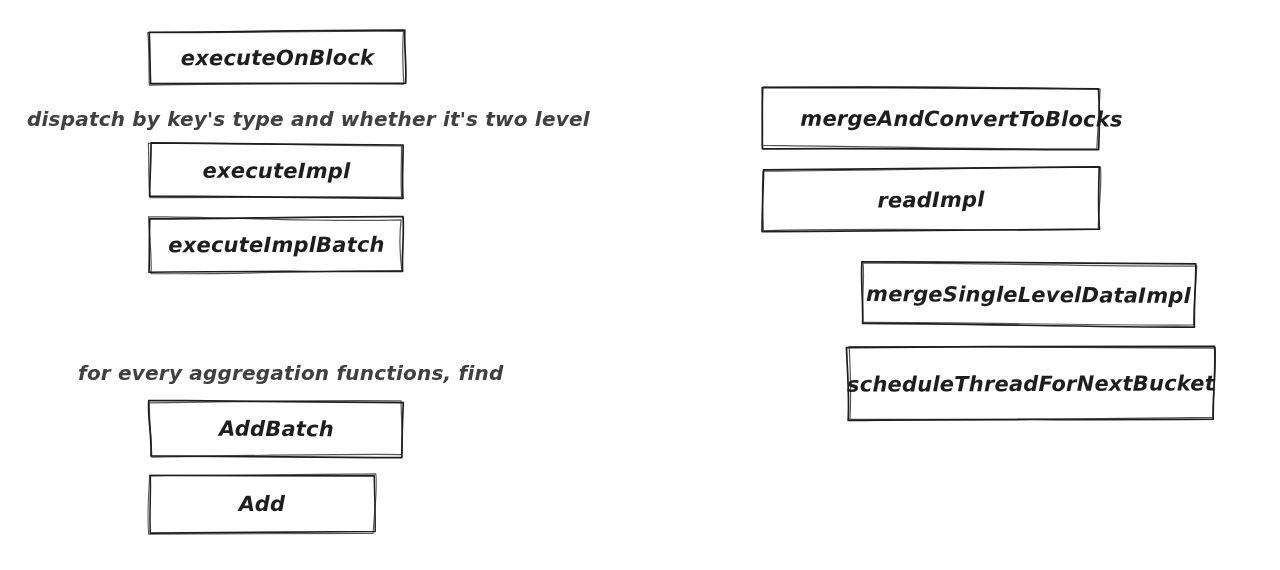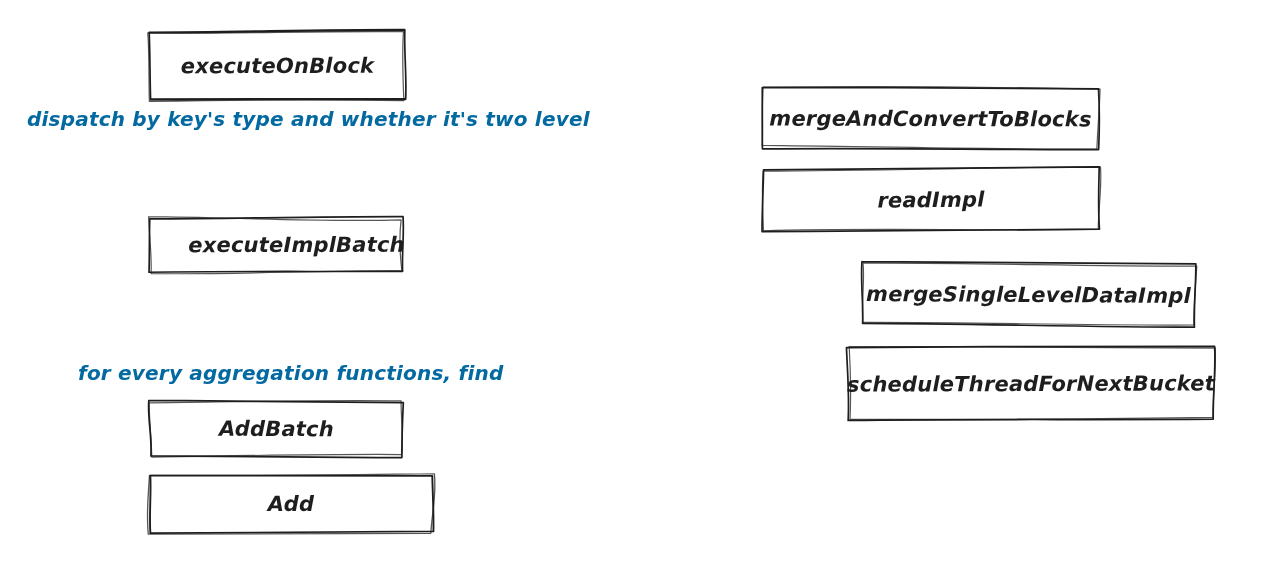--- a/index.html
+++ b/index.html
@@ -43,67 +43,74 @@
     color: #1e1e1e;
     font-family: "DejaVu Sans", sans-serif;
     font-style: italic;
     font-weight: 600;
     letter-spacing: 0.2px;
     white-space: nowrap;
     -webkit-font-smoothing: antialiased;
   }
   .free-label {
     position: absolute;
-    color: #0369a1;
+    color: #404040;
     font-family: "DejaVu Sans", sans-serif;
     font-style: italic;
     font-weight: 600;
     letter-spacing: 0.2px;
     white-space: nowrap;
     -webkit-font-smoothing: antialiased;
   }
 </style>
 </head>
 <body>
 
 <div id="canvas">
-    <div class="node" style="left: 150px; top: 31px; width: 255px; height: 69px; transform: rotate(-0.15deg);">
+    <div class="node" style="left: 150px; top: 31px; width: 255px; height: 53px; transform: rotate(-0.15deg);">
       <svg viewBox="0 0 255 53" preserveAspectRatio="none">
         <path d="M -0.72 0.90 C 83.19 1.06, 168.33 -0.91, 254.89 -0.57 C 254.10 16.27, 256.69 34.81, 255.60 52.53 C 167.77 52.73, 84.04 52.82, 0.48 52.20 C -0.15 33.89, 0.10 17.40, -0.72 0.90" fill="none" stroke="#1e1e1e" stroke-width="1.7" stroke-linecap="round" stroke-linejoin="round" opacity="1"></path>
         <path d="M -2.16 1.22 C 85.24 2.03, 169.38 -0.16, 253.56 0.67 C 252.11 15.93, 252.67 33.03, 253.77 53.56 C 169.08 52.28, 82.43 52.72, -0.74 53.70 C -1.40 33.44, -0.65 15.49, -2.16 1.22" fill="none" stroke="#1e1e1e" stroke-width="1.2" stroke-linecap="round" stroke-linejoin="round" opacity="0.75"></path>
       </svg>
       <div class="node-label" style="font-size: 21px;">executeOnBlock</div>
     </div>
+    <div class="node" style="left: 150px; top: 144px; width: 253px; height: 53px; transform: rotate(0.2deg);">
+      <svg viewBox="0 0 253 53" preserveAspectRatio="none">
+        <path d="M 0.95 -0.62 C 83.51 -0.60, 167.60 0.22, 253.00 0.55 C 253.17 16.31, 251.87 34.71, 253.06 53.97 C 165.92 54.20, 83.28 52.30, -0.27 52.62 C -0.31 34.90, 1.07 18.09, 0.95 -0.62" fill="none" stroke="#1e1e1e" stroke-width="1.7" stroke-linecap="round" stroke-linejoin="round" opacity="1"></path>
+        <path d="M -1.73 -0.19 C 83.03 -1.56, 165.59 2.04, 251.37 1.36 C 251.84 19.05, 250.22 34.09, 251.80 52.71 C 165.19 51.79, 82.94 54.30, 0.14 54.01 C -1.94 36.65, -0.79 15.67, -1.73 -0.19" fill="none" stroke="#1e1e1e" stroke-width="1.2" stroke-linecap="round" stroke-linejoin="round" opacity="0.75"></path>
+      </svg>
+      <div class="node-label" style="font-size: 21px;">executeImpl</div>
+    </div>
     <div class="node" style="left: 150px; top: 218px; width: 253px; height: 54px; transform: rotate(-0.1deg);">
       <svg viewBox="0 0 253 54" preserveAspectRatio="none">
         <path d="M -0.19 0.67 C 84.49 0.55, 168.20 -1.45, 253.10 -1.12 C 254.23 16.67, 251.85 35.27, 252.52 53.61 C 168.20 53.88, 83.19 52.79, -1.03 54.05 C -0.47 36.58, -0.77 19.12, -0.19 0.67" fill="none" stroke="#1e1e1e" stroke-width="1.7" stroke-linecap="round" stroke-linejoin="round" opacity="1"></path>
         <path d="M -1.30 -1.59 C 81.49 -0.75, 167.52 4.24, 251.17 2.05 C 249.17 18.09, 249.77 35.81, 251.83 52.85 C 167.02 52.29, 84.11 56.87, 1.02 55.31 C 1.92 36.13, -0.92 16.19, -1.30 -1.59" fill="none" stroke="#1e1e1e" stroke-width="1.2" stroke-linecap="round" stroke-linejoin="round" opacity="0.75"></path>
       </svg>
-      <div class="node-label" style="font-size: 21px; padding-left: 20px;">executeImplBatch</div>
+      <div class="node-label" style="font-size: 21px;">executeImplBatch</div>
     </div>
     <div class="node" style="left: 150px; top: 402px; width: 253px; height: 54px; transform: rotate(0.25deg);">
       <svg viewBox="0 0 253 54" preserveAspectRatio="none">
         <path d="M -1.32 -0.85 C 82.67 -1.11, 166.00 -0.32, 253.21 -0.00 C 252.50 16.71, 251.84 35.18, 251.98 55.05 C 167.67 55.36, 83.09 55.07, 1.02 54.47 C 2.18 34.80, -2.61 17.01, -1.32 -0.85" fill="none" stroke="#1e1e1e" stroke-width="1.7" stroke-linecap="round" stroke-linejoin="round" opacity="1"></path>
         <path d="M -0.86 1.41 C 84.35 0.06, 165.05 -2.36, 250.98 -1.66 C 250.90 16.80, 253.72 36.87, 251.86 51.99 C 168.85 51.79, 85.28 54.05, 1.90 55.62 C 1.38 34.95, -1.06 16.37, -0.86 1.41" fill="none" stroke="#1e1e1e" stroke-width="1.2" stroke-linecap="round" stroke-linejoin="round" opacity="0.75"></path>
       </svg>
       <div class="node-label" style="font-size: 21px;">AddBatch</div>
     </div>
-    <div class="node" style="left: 150px; top: 475px; width: 282px; height: 57px; transform: rotate(-0.1deg);">
+    <div class="node" style="left: 150px; top: 475px; width: 224px; height: 57px; transform: rotate(-0.1deg);">
       <svg viewBox="0 0 254 57" preserveAspectRatio="none">
         <path d="M 0.35 0.44 C 83.98 0.04, 167.25 0.81, 254.32 1.12 C 254.56 17.73, 255.62 37.06, 255.24 56.69 C 167.80 57.03, 83.32 57.55, 0.26 57.89 C -0.78 37.79, 1.16 18.70, 0.35 0.44" fill="none" stroke="#1e1e1e" stroke-width="1.7" stroke-linecap="round" stroke-linejoin="round" opacity="1"></path>
         <path d="M -0.43 0.01 C 83.14 0.87, 167.64 -0.17, 256.19 -0.98 C 258.04 20.90, 254.27 35.51, 252.89 58.54 C 166.93 58.70, 82.38 58.62, -1.62 58.93 C -3.55 35.75, -1.19 17.55, -0.43 0.01" fill="none" stroke="#1e1e1e" stroke-width="1.2" stroke-linecap="round" stroke-linejoin="round" opacity="0.75"></path>
       </svg>
       <div class="node-label" style="font-size: 21px;">Add</div>
     </div>
     <div class="node" style="left: 763px; top: 89px; width: 335px; height: 59px; transform: rotate(0.15deg);">
       <svg viewBox="0 0 335 59" preserveAspectRatio="none">
         <path d="M -0.79 -1.08 C 111.69 -1.62, 221.31 -0.86, 335.43 -0.56 C 336.63 18.42, 336.60 38.28, 335.70 60.12 C 220.73 60.51, 109.96 59.04, -0.49 60.32 C -0.93 40.13, -0.68 20.05, -0.79 -1.08" fill="none" stroke="#1e1e1e" stroke-width="1.7" stroke-linecap="round" stroke-linejoin="round" opacity="1"></path>
         <path d="M 0.01 -1.39 C 112.72 -2.72, 223.03 -2.37, 337.00 -0.29 C 336.37 20.27, 334.82 37.89, 333.92 59.68 C 222.22 60.20, 110.29 57.80, -0.74 56.83 C 0.31 40.29, -1.33 18.40, 0.01 -1.39" fill="none" stroke="#1e1e1e" stroke-width="1.2" stroke-linecap="round" stroke-linejoin="round" opacity="0.75"></path>
       </svg>
-      <div class="node-label" style="font-size: 21px;">mergeAndConvertToBlocks</div>
+      <div class="node-label" style="font-size: 21px; padding-left: 31px;">mergeAndConvertToBlocks</div>
     </div>
     <div class="node" style="left: 763px; top: 168px; width: 336px; height: 63px; transform: rotate(-0.55deg);">
       <svg viewBox="0 0 336 63" preserveAspectRatio="none">
         <path d="M 0.88 0.21 C 110.20 -0.48, 222.56 0.27, 336.54 0.57 C 335.89 19.78, 334.79 40.83, 336.16 62.76 C 220.87 63.18, 110.19 62.52, -1.25 61.94 C -1.09 40.99, 0.28 22.07, 0.88 0.21" fill="none" stroke="#1e1e1e" stroke-width="1.7" stroke-linecap="round" stroke-linejoin="round" opacity="1"></path>
         <path d="M 0.44 1.61 C 111.51 2.50, 221.22 -0.17, 337.81 0.40 C 339.10 20.30, 335.36 41.59, 334.94 62.82 C 220.31 63.70, 111.79 58.97, 0.15 61.14 C -0.23 41.74, -1.47 19.90, 0.44 1.61" fill="none" stroke="#1e1e1e" stroke-width="1.2" stroke-linecap="round" stroke-linejoin="round" opacity="0.75"></path>
       </svg>
       <div class="node-label" style="font-size: 21px;">readImpl</div>
     </div>
     <div class="node" style="left: 862px; top: 264px; width: 333px; height: 61px; transform: rotate(0.35deg);">
       <svg viewBox="0 0 333 61" preserveAspectRatio="none">

